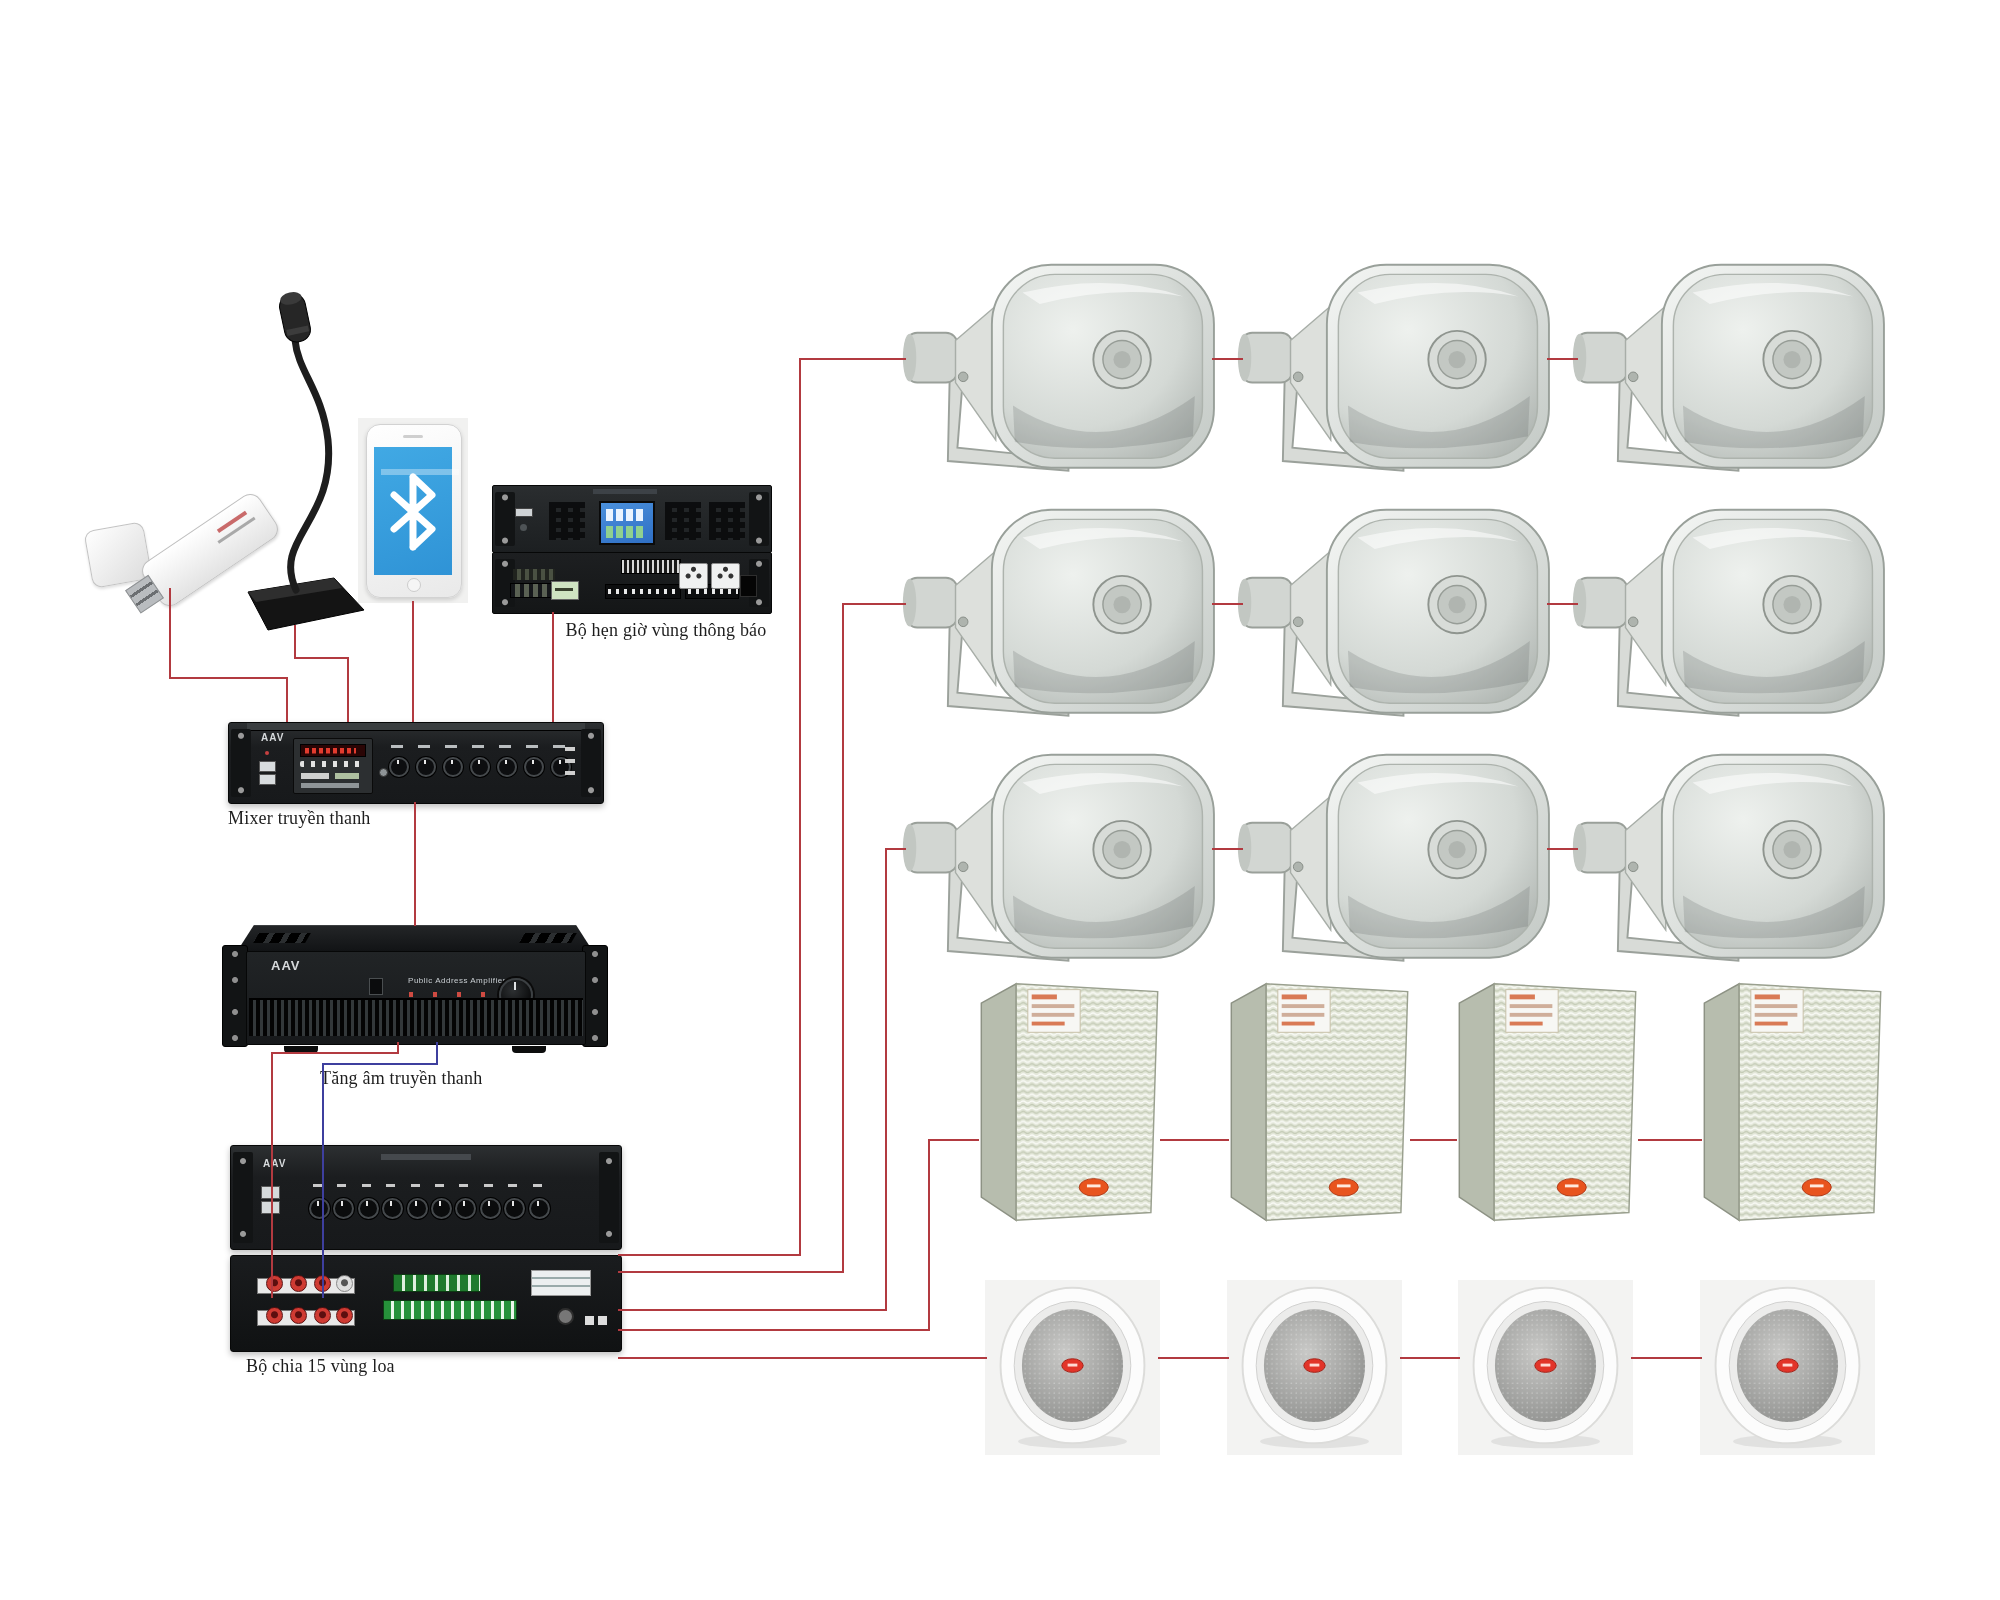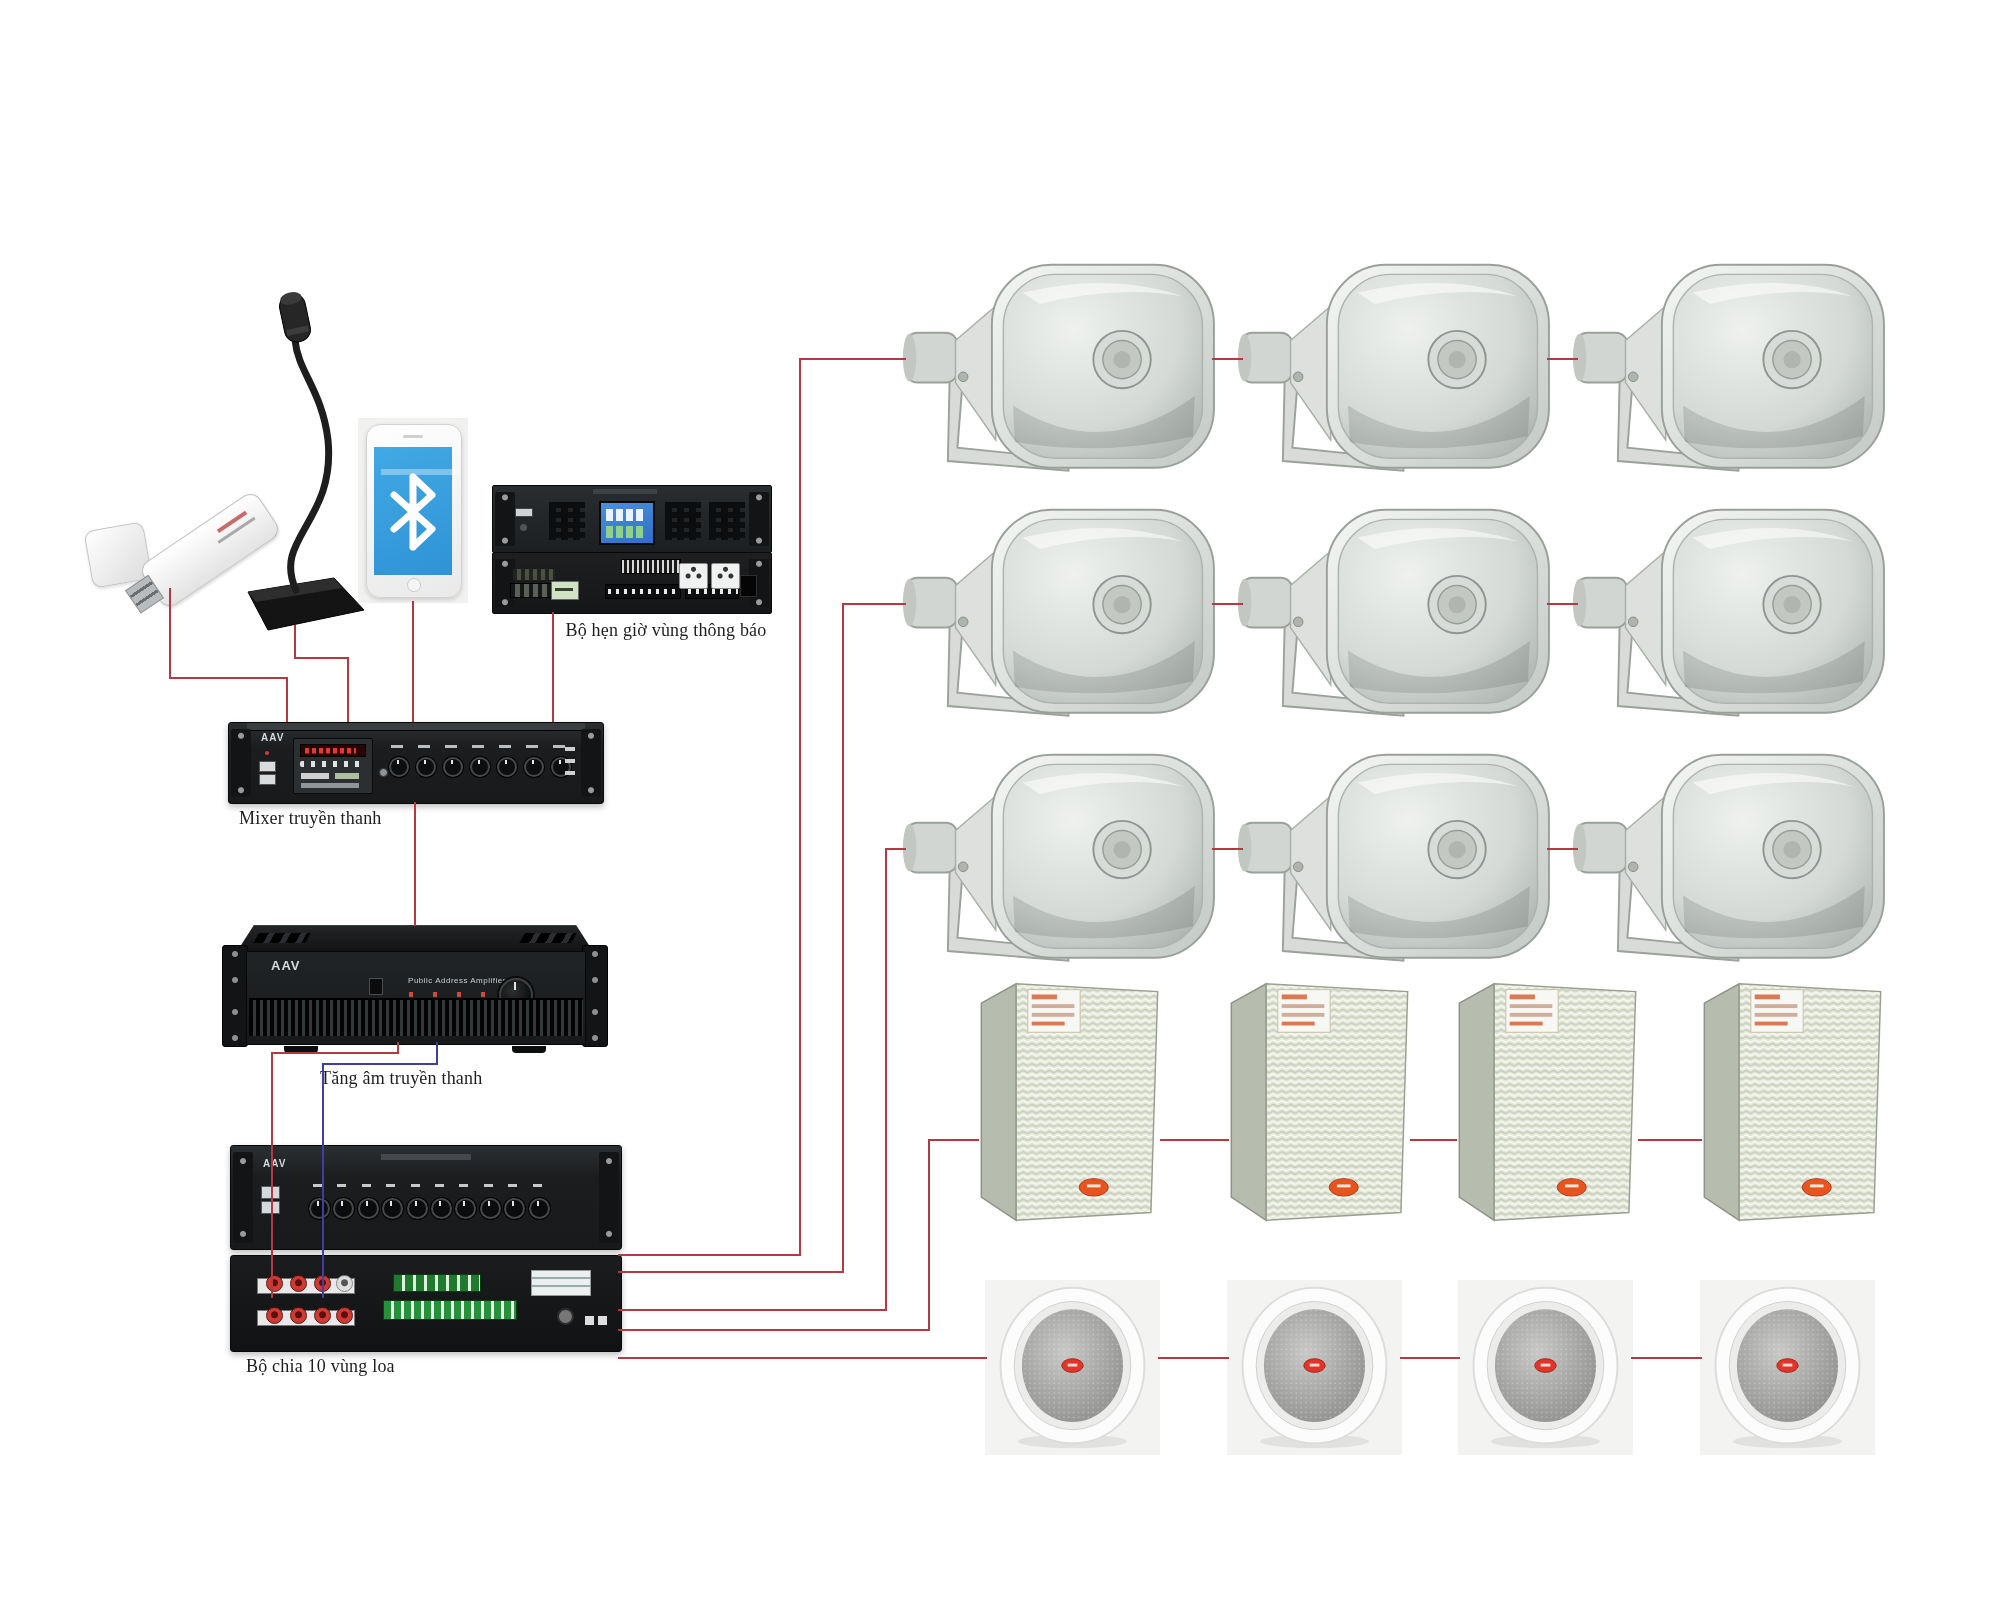--- a/index.html
+++ b/index.html
@@ -297,21 +297,21 @@
         <div class="knob7" style="left: 241px;"></div>
         <div class="knoblabel" style="left: 270px;"></div>
         <div class="knob7" style="left: 268px;"></div>
         <div class="knoblabel" style="left: 297px;"></div>
         <div class="knob7" style="left: 295px;"></div>
         <div class="knoblabel" style="left: 324px;"></div>
         <div class="knob7" style="left: 322px;"></div>
       </div>
     <div class="cluster"></div>
   </div>
-  <div class="label" style="left:239px;top:808px;">Mixer truyền thanh</div>
+  <div class="label" style="left:228px;top:808px;">Mixer truyền thanh</div>
 
   <div id="amp" class="abs devz">
     <div class="topface"></div>
     <div class="vent" style="left:34px;"></div>
     <div class="vent" style="right:34px;"></div>
     <div class="ear2" style="left:0;"></div>
     <div class="ear2" style="right:0;"></div>
     <div class="front">
       <div class="brand">AAV</div>
       <div class="pbtn"></div>
@@ -368,21 +368,21 @@
         <div class="post" style="left:32px;"></div>
       <div class="post" style="left:56px;"></div>
         <div class="post" style="left:78px;"></div>
     </div>
     <div class="greenA"></div>
     <div class="greenB"></div>
     <div class="sticker"></div>
     <div class="knob"></div>
     <div class="pw"></div>
   </div>
-  <div class="label" style="left:246px;top:1356px;">Bộ chia 10 vùng loa</div>
+  <div class="label" style="left:246px;top:1356px;">Bộ chia 15 vùng loa</div>
 
   <div id="speakers">
       <svg viewBox="0 0 350 235" class="spk devz" style="left: 900px; top: 255px; width: 335px; height: 235px;">
         <use href="#hornSym"></use>
       </svg>
       <svg viewBox="0 0 350 235" class="spk devz" style="left: 1235px; top: 255px; width: 335px; height: 235px;">
         <use href="#hornSym"></use>
       </svg>
       <svg viewBox="0 0 350 235" class="spk devz" style="left: 1570px; top: 255px; width: 335px; height: 235px;">
         <use href="#hornSym"></use>

